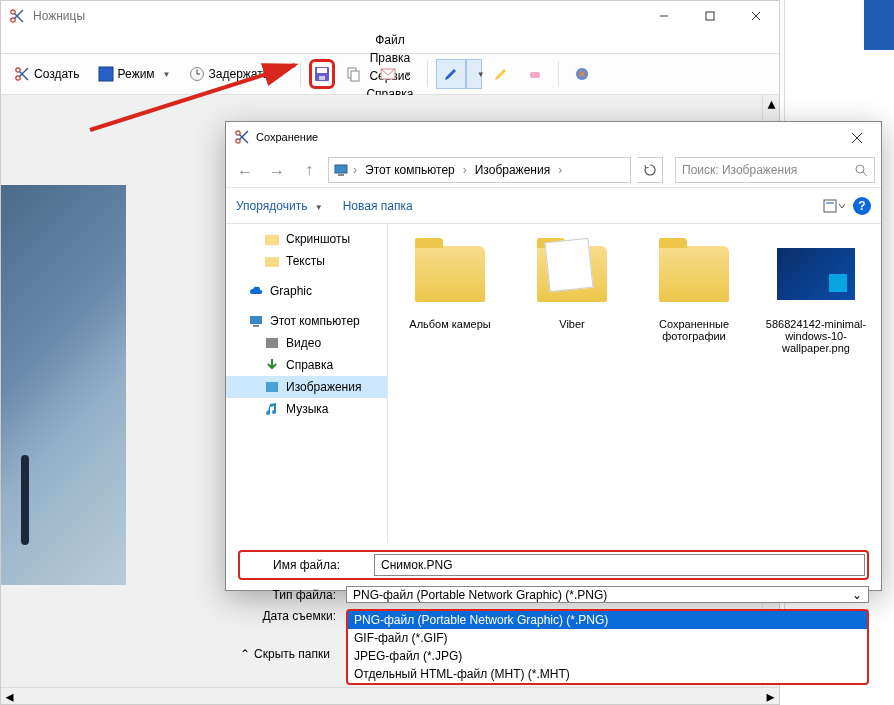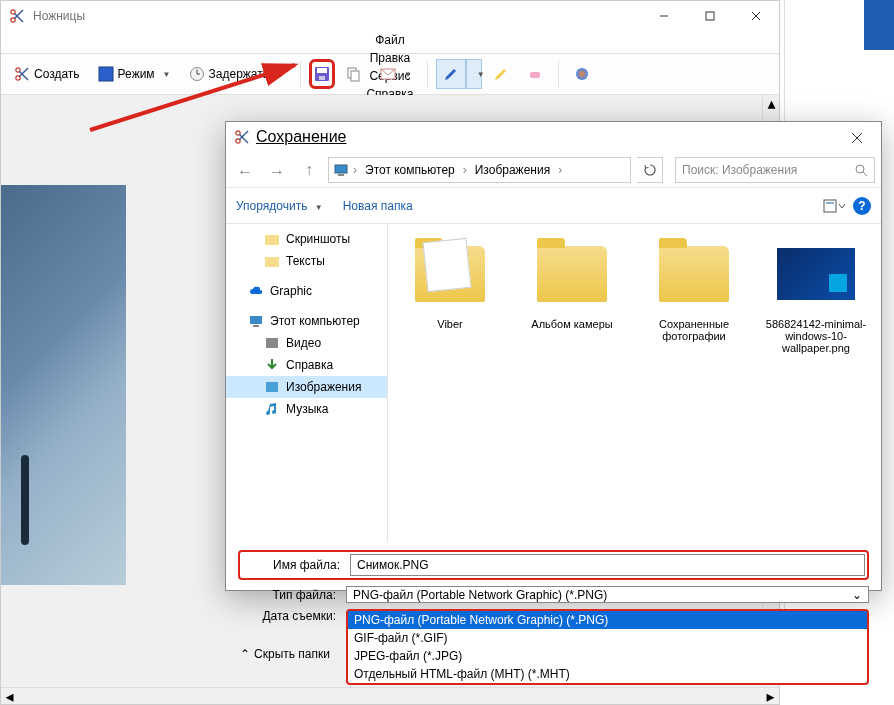--- a/index.html
+++ b/index.html
@@ -28,21 +28,21 @@
 
     .content-area { position: relative; height: calc(100% - 94px); background: #f0f0f0; overflow: hidden; }
     .preview-img { position: absolute; left: -5px; top: 90px; width: 130px; height: 400px; background: linear-gradient(135deg, #4a6a8a 0%, #6a8aac 40%, #94b0c8 60%, #b8cdd8 100%); }
     .preview-img::after { content: ""; position: absolute; bottom: 40px; left: 25px; width: 8px; height: 90px; background: #1a2a3a; border-radius: 4px; }
 
     .red-arrow { position: absolute; left: 80px; top: 60px; pointer-events: none; }
 
     
     .dialog { position: absolute; left: 225px; top: 121px; width: 657px; height: 470px; background: #fff; border: 1px solid #888; box-shadow: 0 8px 30px rgba(0,0,0,0.3); z-index: 50; }
     .dialog-titlebar { height: 30px; display: flex; align-items: center; padding: 0 8px; }
-    .dialog-titlebar .title { font-size: 16px; color: #000; margin-left: 6px; text-decoration: underline; }
+    .dialog-titlebar .title { font-size: 11px; color: #000; margin-left: 6px; }
     .dialog-close { position: absolute; right: 4px; top: 3px; width: 40px; height: 26px; display: flex; align-items: center; justify-content: center; cursor: pointer; }
 
     .dialog-nav { height: 36px; border-bottom: 1px solid #e5e5e5; display: flex; align-items: center; padding: 0 6px; gap: 6px; }
     .nav-btn { width: 26px; height: 26px; display: flex; align-items: center; justify-content: center; cursor: pointer; color: #888; }
     .breadcrumb { flex: 1; height: 26px; border: 1px solid #ccc; display: flex; align-items: center; padding: 0 4px; font-size: 12px; gap: 4px; }
     .breadcrumb .crumb { padding: 0 4px; cursor: pointer; }
     .breadcrumb .sep { color: #888; }
     .refresh-btn { width: 26px; height: 26px; display: flex; align-items: center; justify-content: center; cursor: pointer; border: 1px solid #ccc; border-left: none; }
     .search-box { width: 200px; height: 26px; border: 1px solid #ccc; display: flex; align-items: center; padding: 0 6px; font-size: 12px; color: #888; margin-left: 6px; }
     .search-box .icon { margin-left: auto; }
@@ -69,21 +69,21 @@
     .wallpaper-thumb::after { content: ""; position: absolute; right: 8px; bottom: 8px; width: 18px; height: 18px; background: #04a5e0; }
 
     .dialog-footer { padding: 8px 12px; font-size: 12px; position: relative; }
     .footer-row { display: flex; align-items: center; margin-bottom: 6px; }
     .footer-label { width: 108px; text-align: right; padding-right: 10px; }
     .footer-input { flex: 1; border: 1px solid #888; height: 22px; padding: 0 6px; font-size: 12px; }
     .footer-combo { flex: 1; border: 1px solid #888; height: 17px; padding: 0 6px; font-size: 12px; background: #fff; display: flex; align-items: center; position: relative; }
     .dropdown-list { position: absolute; top: 22px; left: -1px; right: -1px; border: 1px solid #333; background: #fff; z-index: 10; }
     .dropdown-list .opt { padding: 2px 6px; }
     .dropdown-list .opt.selected { background: #0a6ad8; color: #fff; }
-    .red-box { border: 2px solid #d9261c; border-radius: 4px; }
+    .red-box { border: 2px solid #d9261c; border-radius: 4px; gap: 24px; }
 
     .dialog-buttons { display: flex; gap: 8px; justify-content: flex-end; padding: 6px 12px; }
     .dlg-btn { min-width: 86px; height: 24px; border: 1px solid #adadad; background: #e1e1e1; font-size: 12px; cursor: pointer; }
     .hide-folders { position: absolute; bottom: 12px; left: 14px; font-size: 12px; display: flex; align-items: center; gap: 4px; cursor: pointer; }
 
     .right-strip { position: absolute; right: 0; top: 0; width: 110px; height: 640px; background: #fff; border-left: 1px solid #ddd; }
     .right-strip .blue-block { position: absolute; right: 0; top: 0; width: 30px; height: 50px; background: #1f5db4; }
 
     .scrollbar-h { position: absolute; bottom: 0; left: 0; right: 0; height: 17px; background: #f0f0f0; border-top: 1px solid #ddd; display:flex; justify-content: space-between; }
     .scrollbar-h .arrow { width: 17px; height: 17px; display:flex; align-items:center; justify-content:center; cursor: pointer; }
@@ -348,32 +348,32 @@
           <svg class="ficon" viewBox="0 0 16 16">
             <path d="M6 3 L12 2 L12 11 A2 2 0 1 1 10 9 L10 5 L6 6 L6 12 A2 2 0 1 1 4 10" fill="#2a8ac8"></path>
           </svg>
           <span>Музыка</span>
         </div>
     </div>
 
     <div class="file-area">
       <div class="file-item">
         <div class="thumb">
+            <div class="folder-thumb"></div>
+          </div>
+        <span>Альбом камеры</span>
+      </div>
+      <div class="file-item">
+        <div class="thumb">
             <div style="position:relative">
               <div class="folder-thumb"></div>
               <div style="position:absolute;top:-6px;left:10px;width:44px;height:50px;background:#fff;border:1px solid #ccc;transform:rotate(-6deg)"></div>
             </div>
           </div>
         <span>Viber</span>
-      </div>
-      <div class="file-item">
-        <div class="thumb">
-            <div class="folder-thumb"></div>
-          </div>
-        <span>Альбом камеры</span>
       </div>
       <div class="file-item">
         <div class="thumb">
             <div class="folder-thumb"></div>
           </div>
         <span>Сохраненные фотографии</span>
       </div>
       <div class="file-item">
         <div class="thumb">
             <div class="wallpaper-thumb"></div>

